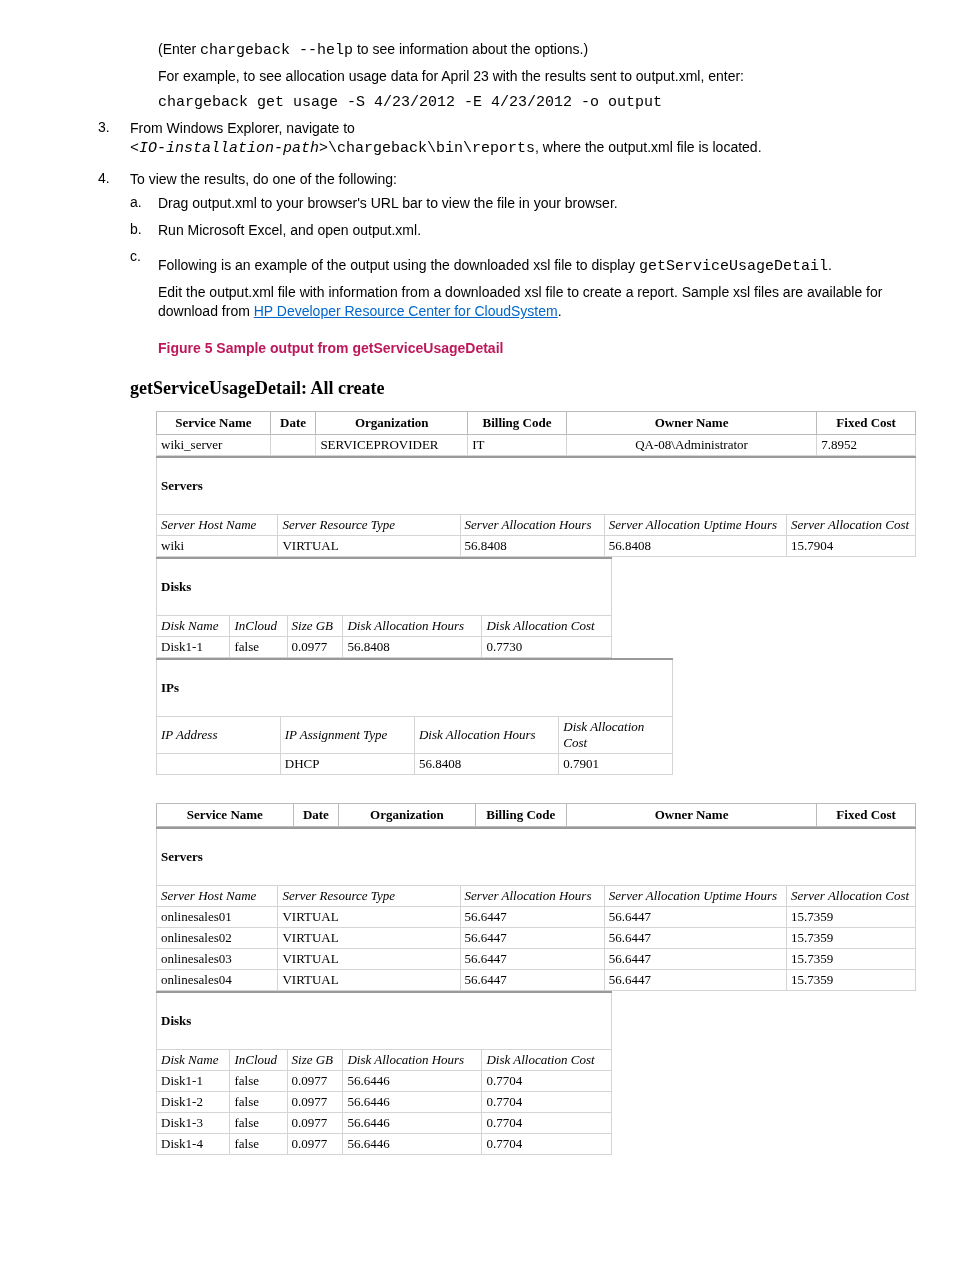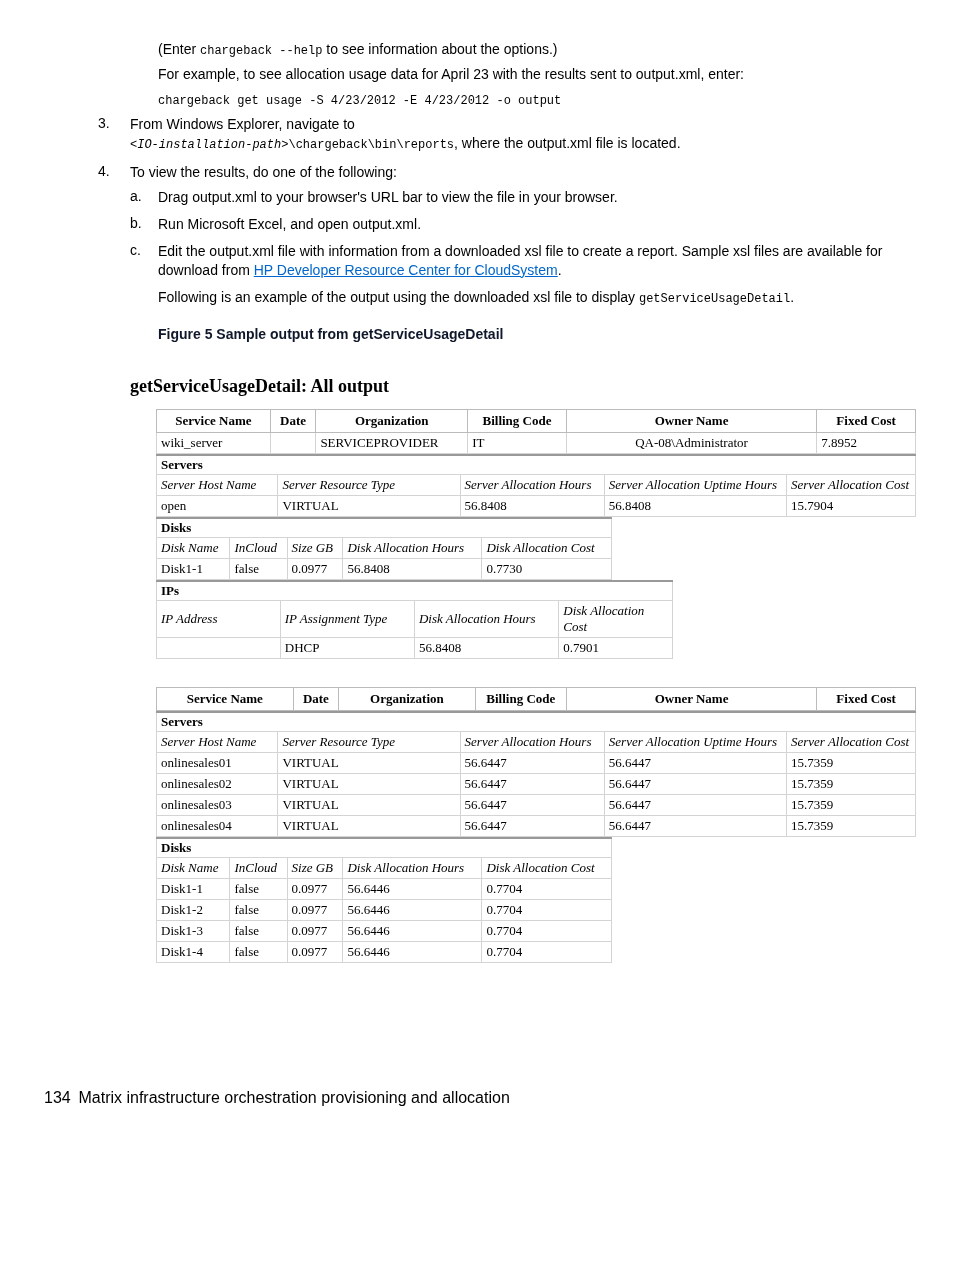--- a/index.html
+++ b/index.html
@@ -47,35 +47,35 @@
     flex: 0 0 28px;
   }
   ol.sub-list > li .body {
     flex: 1;
   }
   .indent-a {
     margin-left: 82px;
   }
   code, .mono {
     font-family: "Courier New", Courier, monospace;
-    font-size: 12px;
+    font-size: 15px;
   }
   p {
     margin: 0 0 6px 0;
     line-height: 1.35;
   }
   a.link {
     color: #0066cc;
     text-decoration: underline;
   }
   .fig-caption {
-    color: #0f172a;
+    color: #be185d;
     font-weight: bold;
     margin-top: 18px;
-    margin-bottom: 24px;
+    margin-bottom: 12px;
   }
   .fig-title {
     font-family: "Times New Roman", Times, serif;
     font-weight: bold;
     font-size: 18px;
     margin: 8px 0 12px 0;
   }
   .slab-outer {
     margin-left: 26px;
     margin-right: -6px;
@@ -101,21 +101,21 @@
     border: 1px solid #d4d4d4;
     padding: 2px 4px;
     background: #fff;
     font-family: "Times New Roman", Times, serif;
   }
   .t-section td {
     border: 1px solid #d4d4d4;
     border-top: 2px solid #999;
     background: #fff;
     font-weight: bold;
-    padding: 1px 4px;
+    padding: 20px 4px;
     font-family: "Times New Roman", Times, serif;
   }
   .t-subhead td {
     border: 1px solid #d4d4d4;
     font-style: italic;
     padding: 2px 4px;
     background: #fff;
     font-family: "Times New Roman", Times, serif;
   }
   .footer {
@@ -163,32 +163,32 @@
           </li>
           <li>
             <div class="letter">b.</div>
             <div class="body">
                 <p>Run Microsoft Excel, and open output.xml.</p>
               </div>
           </li>
           <li>
             <div class="letter">c.</div>
             <div class="body">
+              <p style="margin-top:8px;">
+                <span>Following is an example of the output using the downloaded xsl file to display </span><code class="mono">getServiceUsageDetail</code><span>.</span>
+              </p>
               <p>
                 <span>Edit the output.xml file with information from a downloaded xsl file to create a report. Sample xsl files are available for download from </span><a href="#" class="link">HP Developer Resource Center for CloudSystem</a><span>.</span>
-              </p>
-              <p style="margin-top:8px;">
-                <span>Following is an example of the output using the downloaded xsl file to display </span><code class="mono">getServiceUsageDetail</code><span>.</span>
               </p>
               <p class="fig-caption">Figure 5 Sample output from getServiceUsageDetail</p>
             </div>
           </li>
         </ol>
 
-        <div class="fig-title">getServiceUsageDetail: All output</div>
+        <div class="fig-title">getServiceUsageDetail: All create</div>
 
         <div class="slab-outer">
 
           <div class="slab">
             <table>
               <tbody>
                   <tr class="t-head">
                 <th style="width:15%;">Service Name</th>
                 <th style="width:6%;">Date</th>
                 <th style="width:20%;">Organization</th>
@@ -213,21 +213,21 @@
                     <td colspan="5">Servers</td>
                   </tr>
               <tr class="t-subhead">
                 <td style="width:16%;">Server Host Name</td>
                 <td style="width:24%;">Server Resource Type</td>
                 <td style="width:19%;">Server Allocation Hours</td>
                 <td style="width:24%;">Server Allocation Uptime Hours</td>
                 <td style="width:17%;">Server Allocation Cost</td>
               </tr>
               <tr class="t-data">
-                <td>open</td>
+                <td>wiki</td>
                 <td>VIRTUAL</td>
                 <td>56.8408</td>
                 <td>56.8408</td>
                 <td>15.7904</td>
               </tr>
             </tbody>
               </table>
 
             <table style="width:60%;">
               <tbody>

